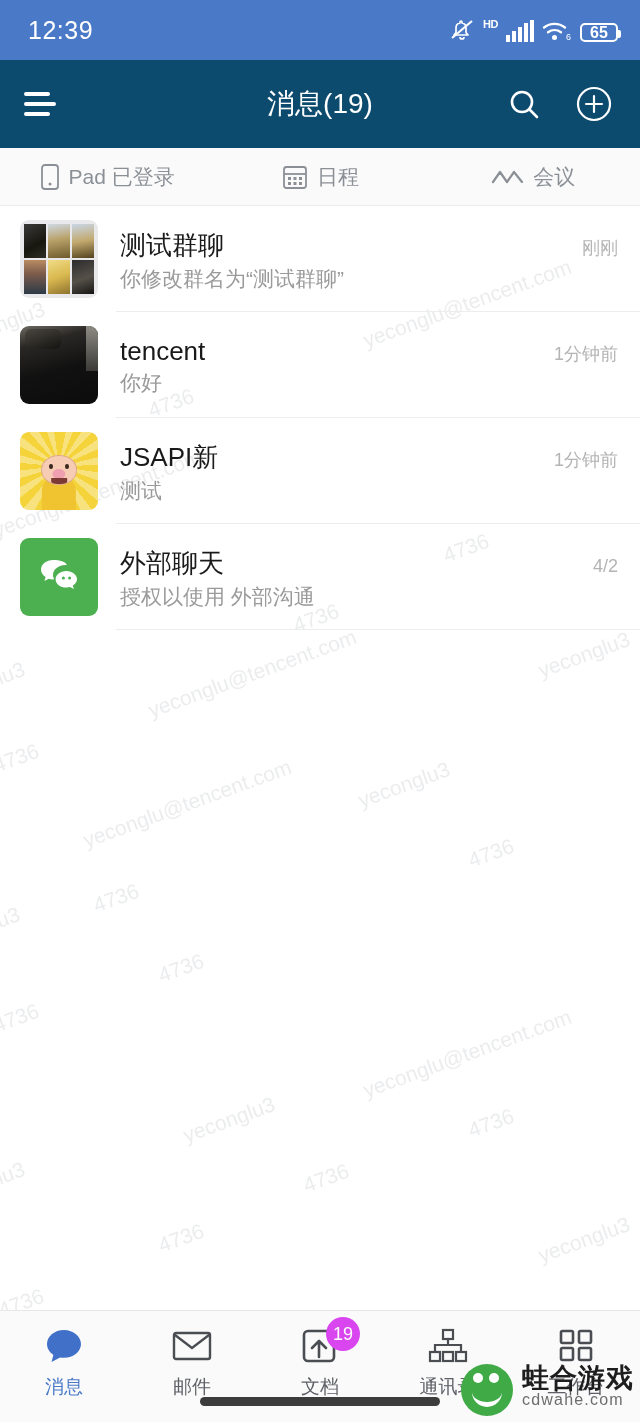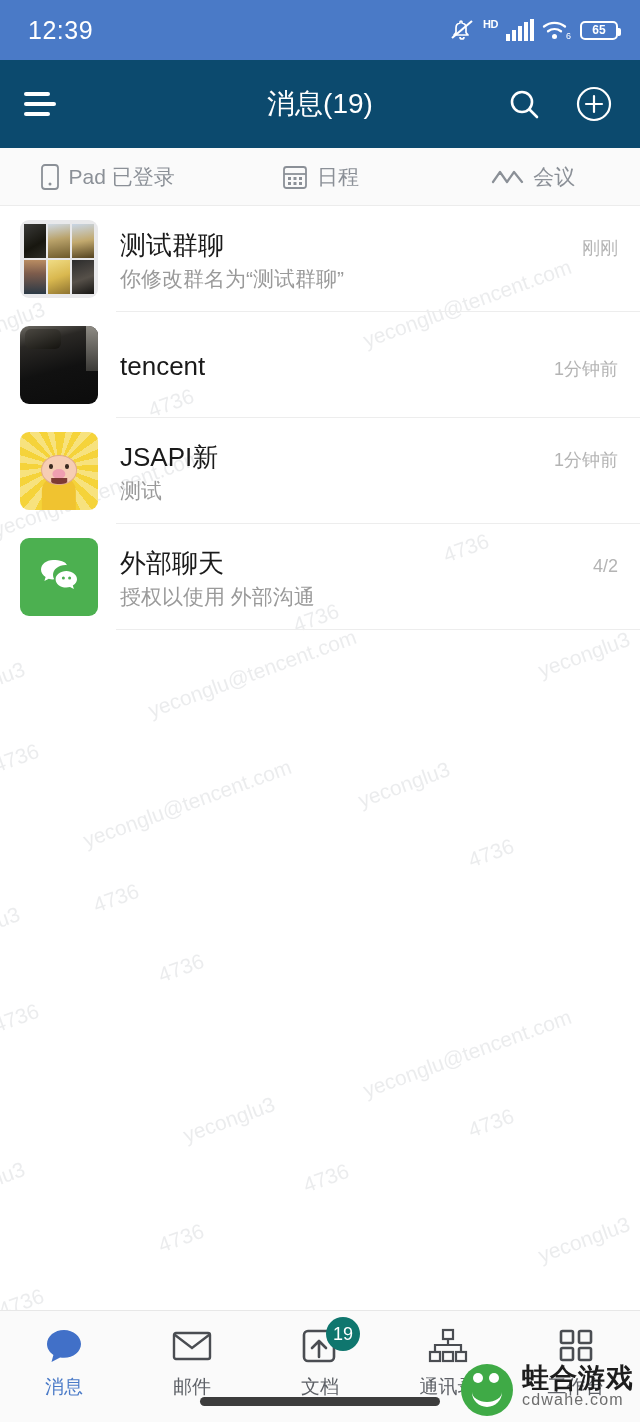--- a/index.html
+++ b/index.html
@@ -11,32 +11,32 @@
     overflow:hidden;
   }
 
   
   .statusbar{
     height:60px;background:#4A7AC7;color:#fff;
     display:flex;align-items:center;justify-content:space-between;
     padding:0 22px 0 28px;position:relative;z-index:5;
   }
   .clock{font-size:25px;letter-spacing:.5px;font-weight:400;}
-  .sb-right{display:flex;align-items:center;gap:8px;}
+  .sb-right{display:flex;align-items:flex-end;gap:8px;}
   .sb-icon{display:flex;align-items:center;}
   .hd-label{font-size:11px;font-weight:700;letter-spacing:-.5px;align-self:flex-start;margin-bottom:2px;}
   .battery{
     width:38px;height:19px;border:2px solid #fff;border-radius:5px;
     display:flex;align-items:center;justify-content:center;position:relative;
   }
   .battery:after{
     content:"";position:absolute;right:-5px;top:5px;width:3px;height:8px;
     background:#fff;border-radius:0 2px 2px 0;
   }
-  .battery span{font-size:12px;font-weight:600;line-height:1;}
+  .battery span{font-size:16px;font-weight:600;line-height:1;}
 
   
   .header{
     height:88px;background:#0c4a6e;color:#fff;
     display:flex;align-items:center;position:relative;z-index:5;
     padding:0 24px;
   }
   .hamburger{width:44px;display:flex;flex-direction:column;gap:6px;cursor:pointer;}
   .hamburger i{height:4px;background:#fff;border-radius:2px;display:block;}
   .hamburger i:nth-child(1){width:26px;}
@@ -154,21 +154,21 @@
   }
   .navitem{
     flex:1;display:flex;flex-direction:column;align-items:center;gap:7px;
     cursor:pointer;position:relative;
   }
   .nav-ic{height:42px;display:flex;align-items:center;justify-content:center;position:relative;}
   .nav-label{font-size:19px;color:#5d6066;}
   .navitem.active .nav-label{color:#4A7AC7;}
   .badge{
     position:absolute;top:-8px;right:-20px;min-width:34px;height:34px;
-    background:#0f766e;border-radius:17px;color:#fff;font-size:18px;
+    background:#d946ef;border-radius:17px;color:#fff;font-size:18px;
     display:flex;align-items:center;justify-content:center;padding:0 6px;font-weight:500;
   }
   .homebar{
     position:absolute;left:50%;transform:translateX(-50%);bottom:16px;
     width:240px;height:9px;background:#3c3c3c;border-radius:5px;z-index:7;
   }
 
   
   .sitelogo{
     position:absolute;right:6px;bottom:6px;display:flex;gap:9px;z-index:9;
@@ -337,20 +337,21 @@
     </div>
   </div>
 
   <div class="chat-row">
     <div class="avatar av-photo"></div>
     <div class="chat-main">
       <div class="chat-top">
         <div class="chat-title">tencent</div>
         <div class="chat-time">1分钟前</div>
       </div>
+      <div class="chat-sub">你好</div>
     </div>
   </div>
 
   <div class="chat-row">
     <div class="avatar av-sun">
       <div class="pig-body"></div>
       <div class="pig-head"></div>
       <div class="pig-eye l"></div>
       <div class="pig-eye r"></div>
       <div class="pig-nose"></div>

